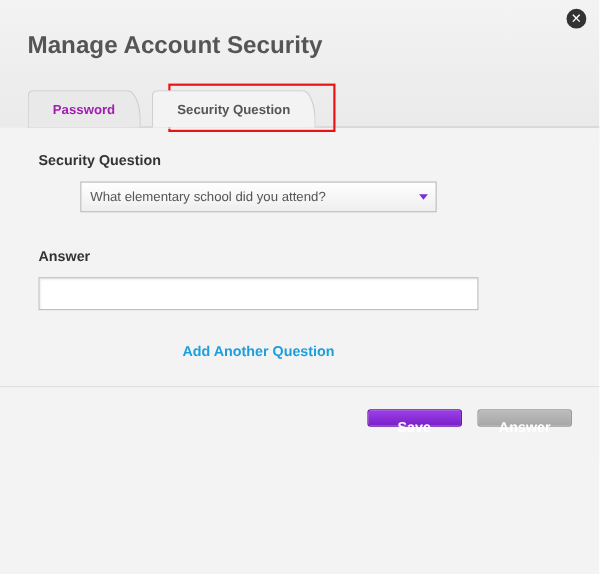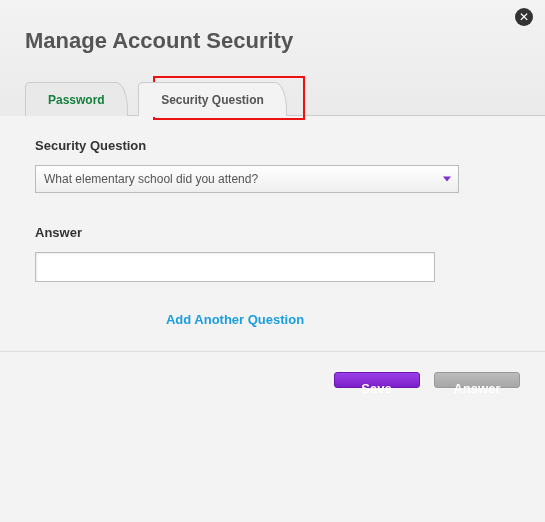--- a/index.html
+++ b/index.html
@@ -41,21 +41,21 @@
     height: 34px;
     border-bottom: 1px solid #ccc;
   }
   .tab {
     display: inline-block;
     height: 34px;
     line-height: 34px;
     padding: 0 22px;
     font-size: 12px;
     font-weight: bold;
-    color: #15803d;
+    color: #a21caf;
     cursor: pointer;
     background: #e9e9e9;
     border: 1px solid #ccc;
     border-bottom: none;
     border-top-left-radius: 5px;
     border-top-right-radius: 12px 28px;
     margin-right: 6px;
     position: relative;
   }
   .tab.active {
@@ -88,22 +88,23 @@
     margin: 6px 0 28px 0;
   }
   .field-label {
     font-size: 13px;
     font-weight: bold;
     color: #333;
     margin: 0 0 12px 0;
   }
   .select-wrap {
     position: relative;
-    width: 424px;
+    width: 324px;
     margin-bottom: 32px;
+    margin-left: 38px;
   }
   .select {
     width: 100%;
     height: 28px;
     border: 1px solid #bbb;
     background: linear-gradient(to bottom, #fff, #eee);
     font-size: 12px;
     color: #555;
     padding: 0 26px 0 8px;
     line-height: 26px;

